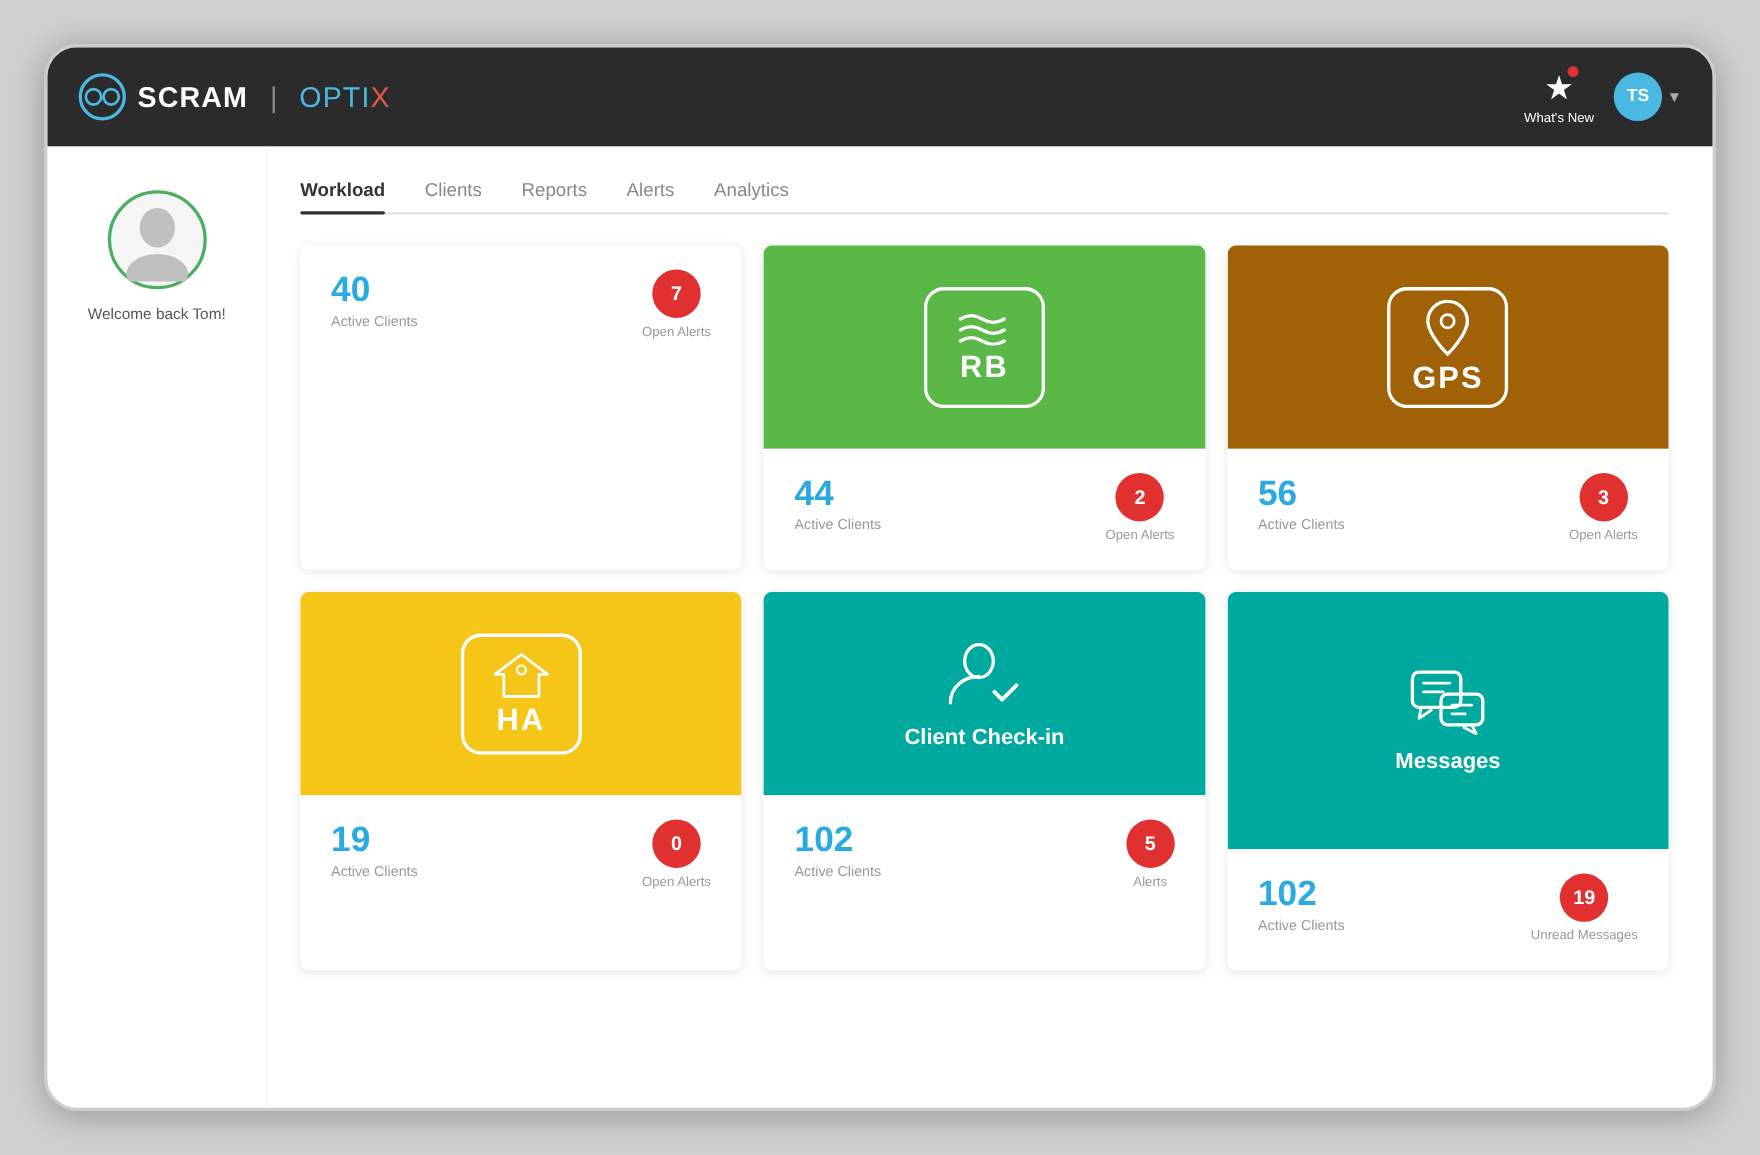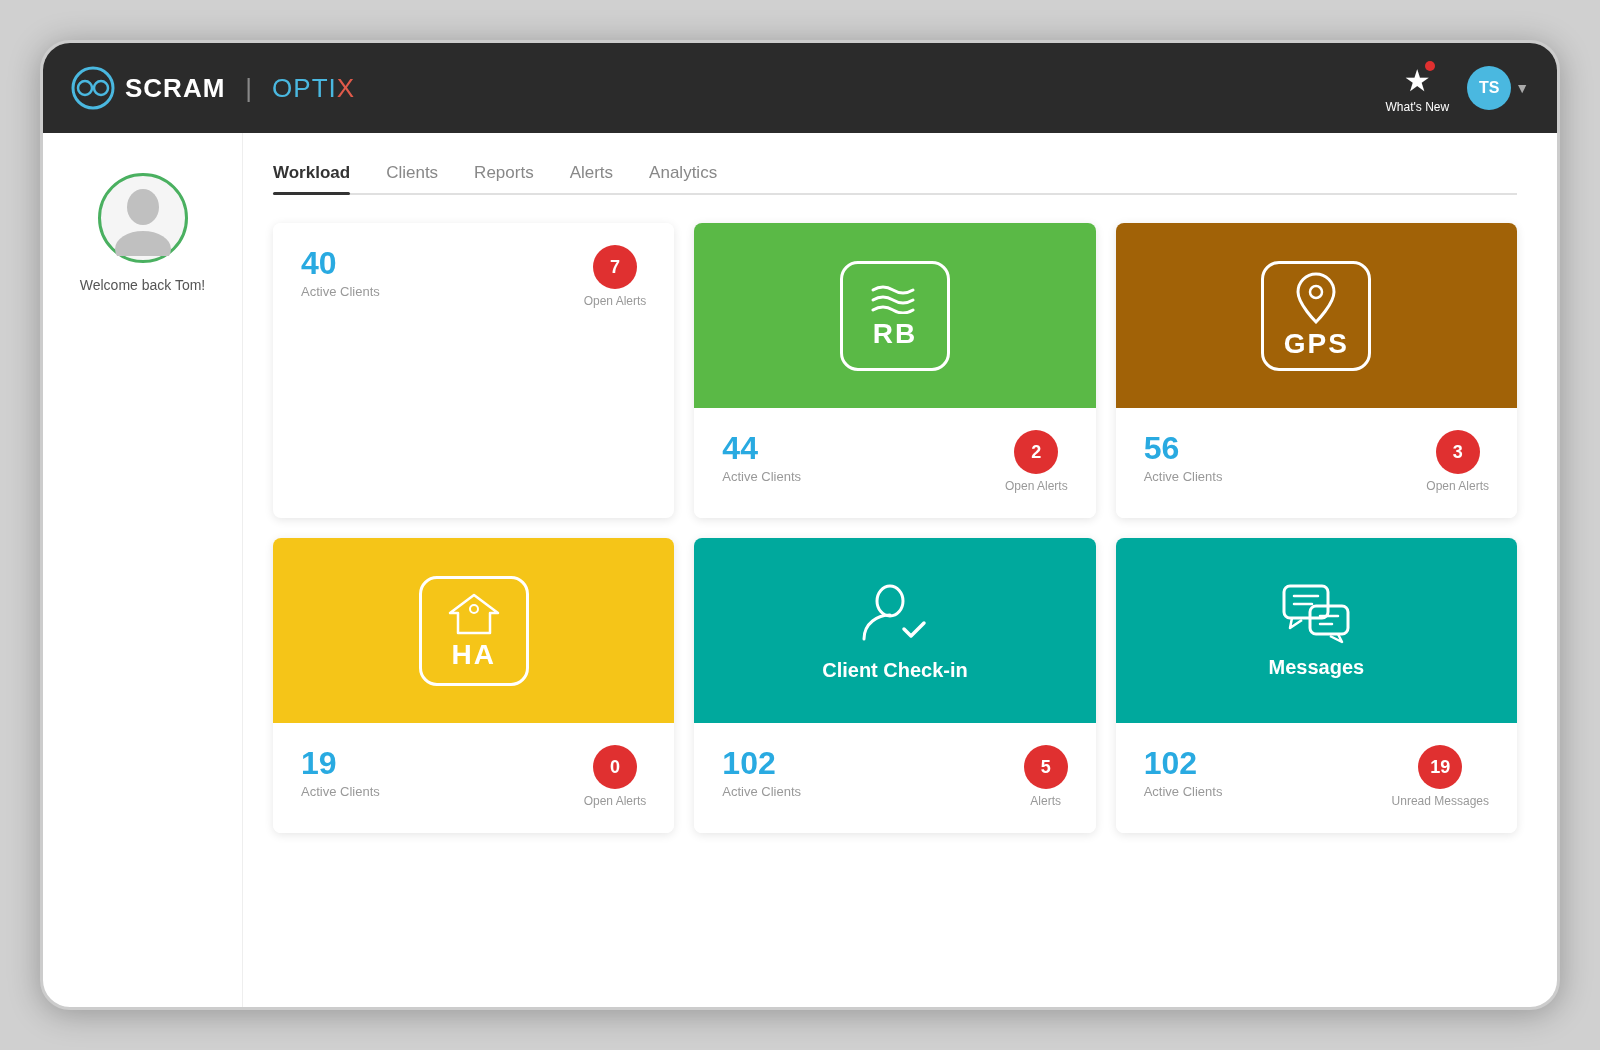--- a/index.html
+++ b/index.html
@@ -447,21 +447,21 @@
               <span class="stat-label">Active Clients</span>
             </div>
             <div class="stat-right">
               <div class="alert-badge">5</div>
               <span class="alert-label">Alerts</span>
             </div>
           </div>
         </div>
 
         <div class="card">
-          <div class="card-full-icon teal" style="height:185px;">
+          <div class="card-full-icon teal" style="height:234px;">
 
             <svg width="72" height="64" viewBox="0 0 72 64" fill="none" xmlns="http://www.w3.org/2000/svg">
               <rect x="4" y="4" width="44" height="32" rx="6" stroke="white" stroke-width="3" fill="none"></rect>
               <line x1="14" y1="14" x2="38" y2="14" stroke="white" stroke-width="2.5" stroke-linecap="round"></line>
               <line x1="14" y1="22" x2="32" y2="22" stroke="white" stroke-width="2.5" stroke-linecap="round"></line>
               <path d="M12 36 L10 46 L22 38" stroke="white" stroke-width="2.5" fill="none" stroke-linejoin="round"></path>
               <rect x="30" y="24" width="38" height="28" rx="6" stroke="white" stroke-width="3" fill="none"></rect>
               <line x1="40" y1="34" x2="58" y2="34" stroke="white" stroke-width="2.5" stroke-linecap="round"></line>
               <line x1="40" y1="42" x2="52" y2="42" stroke="white" stroke-width="2.5" stroke-linecap="round"></line>
               <path d="M58 52 L62 60 L50 54" stroke="white" stroke-width="2.5" fill="none" stroke-linejoin="round"></path>

